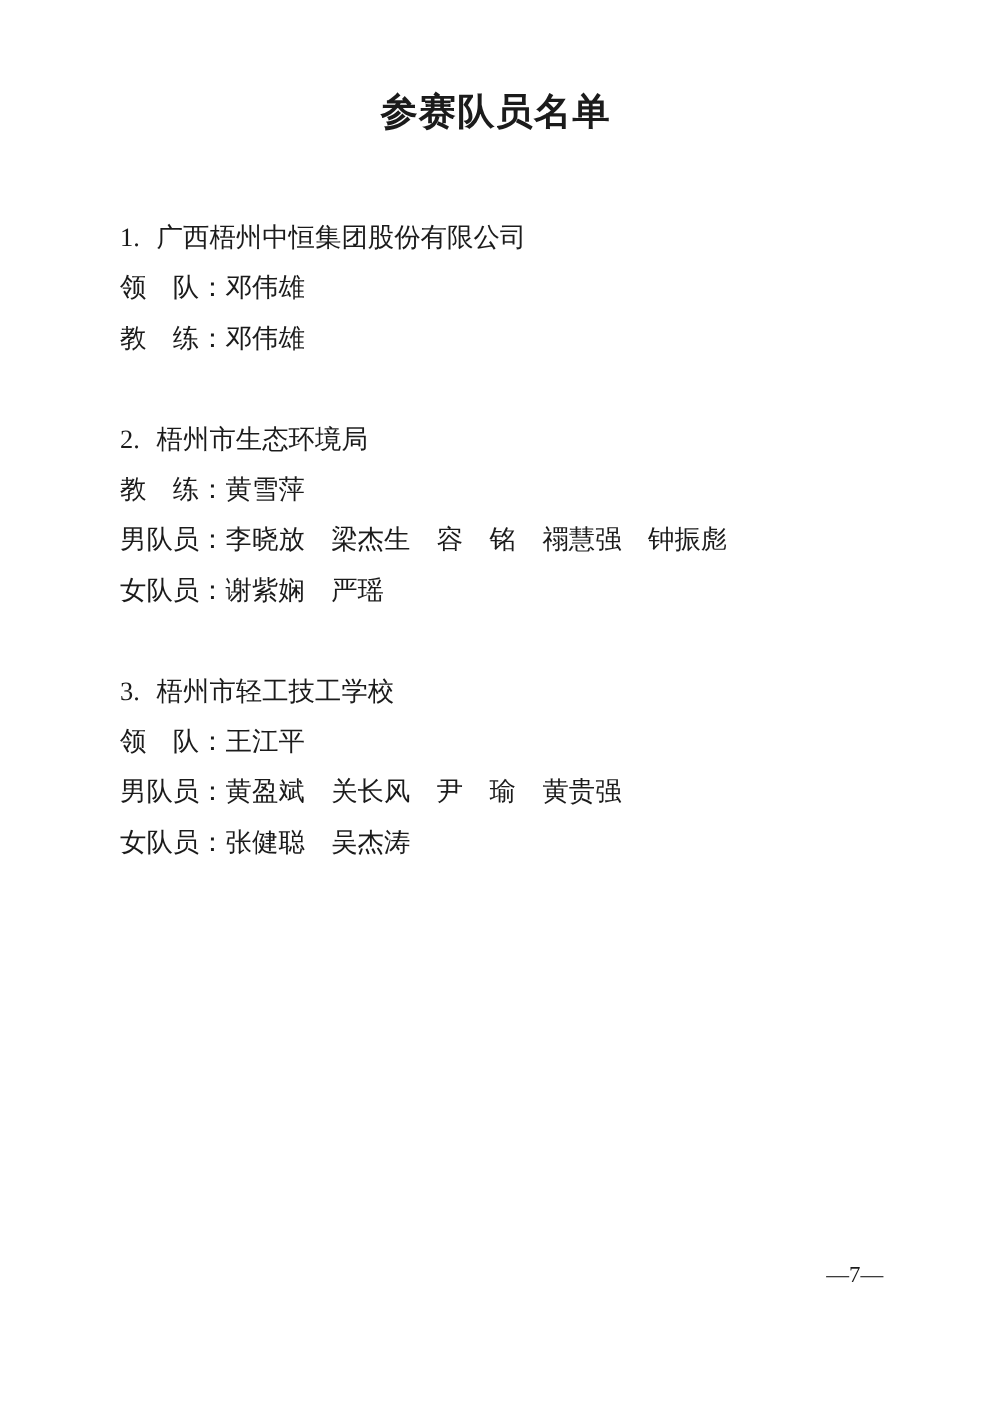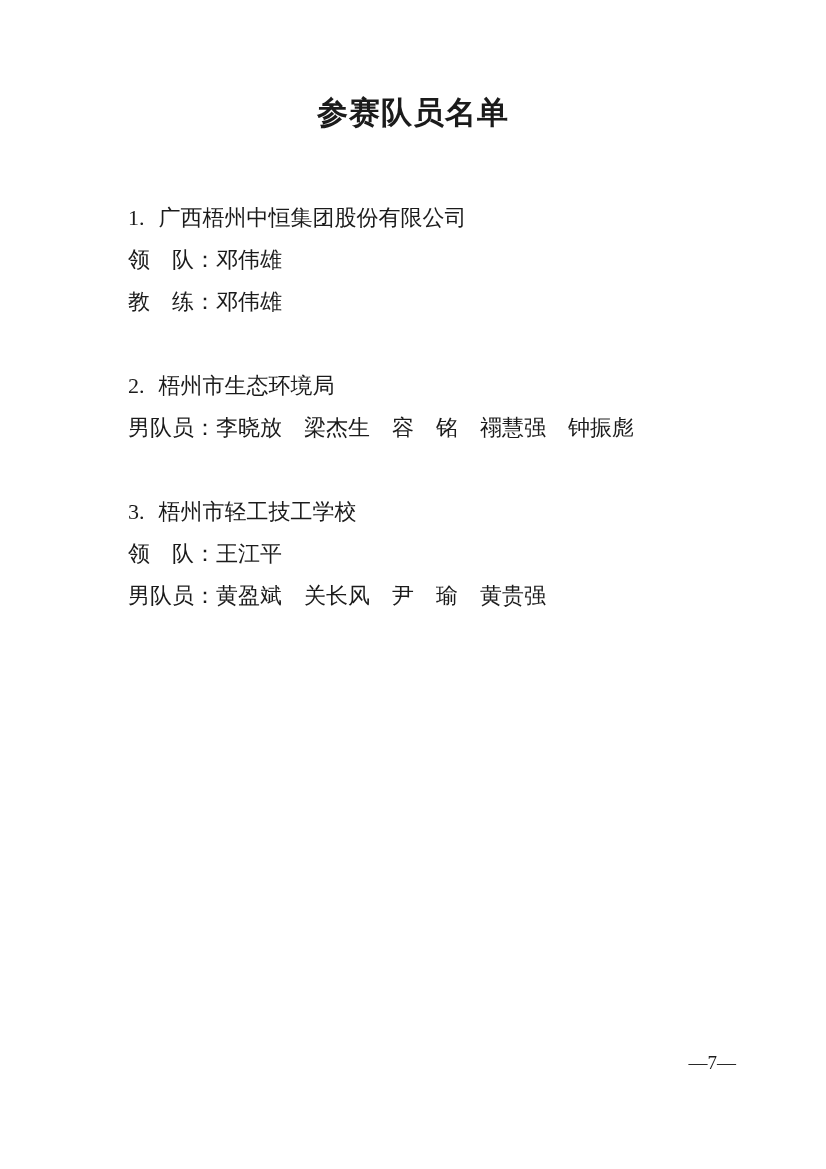--- a/index.html
+++ b/index.html
@@ -12,29 +12,28 @@
     width: 826px;
     height: 1169px;
     background: #ffffff;
     color: #1b1b1b;
     font-family: "Liberation Serif", "DejaVu Serif", serif;
     overflow: hidden;
     box-sizing: border-box;
   }
   .doc-title {
     margin: 0;
-    padding-top: 92px;
+    padding-top: 72px;
     text-align: center;
     font-size: 31px;
     font-weight: 700;
     letter-spacing: 1px;
   }
   .content {
     padding: 63px 88px 0 100px;
-    margin-left: 28px;
   }
   .line {
     margin: 0;
     font-size: 22px;
     line-height: 42px;
     white-space: pre;
     word-spacing: 0.45em;
   }
   .team + .team {
     margin-top: 42px;
@@ -62,26 +61,29 @@
   <div class="content">
 
     <section class="team">
       <p class="line"><span>1.</span><span class="team-name">广西梧州中恒集团股份有限公司</span></p>
       <p class="line"><span>领　队：</span><span>邓伟雄</span></p>
       <p class="line"><span>教　练：</span><span>邓伟雄</span></p>
     </section>
 
     <section class="team">
       <p class="line"><span>2.</span><span class="team-name">梧州市生态环境局</span></p>
+      <p class="line"><span>教　练：</span><span>黄雪萍</span></p>
       <p class="line"><span>男队员：</span><span>李晓放　梁杰生　容　铭　禤慧强　钟振彪</span></p>
+      <p class="line"><span>女队员：</span><span>谢紫娴　严瑶</span></p>
     </section>
 
     <section class="team">
       <p class="line"><span>3.</span><span class="team-name">梧州市轻工技工学校</span></p>
       <p class="line"><span>领　队：</span><span>王江平</span></p>
       <p class="line"><span>男队员：</span><span>黄盈斌　关长风　尹　瑜　黄贵强</span></p>
+      <p class="line"><span>女队员：</span><span>张健聪　吴杰涛</span></p>
     </section>
 
   </div>
 
   <div class="page-number">—7—</div>
 
 </div>
 
 </body></html>

